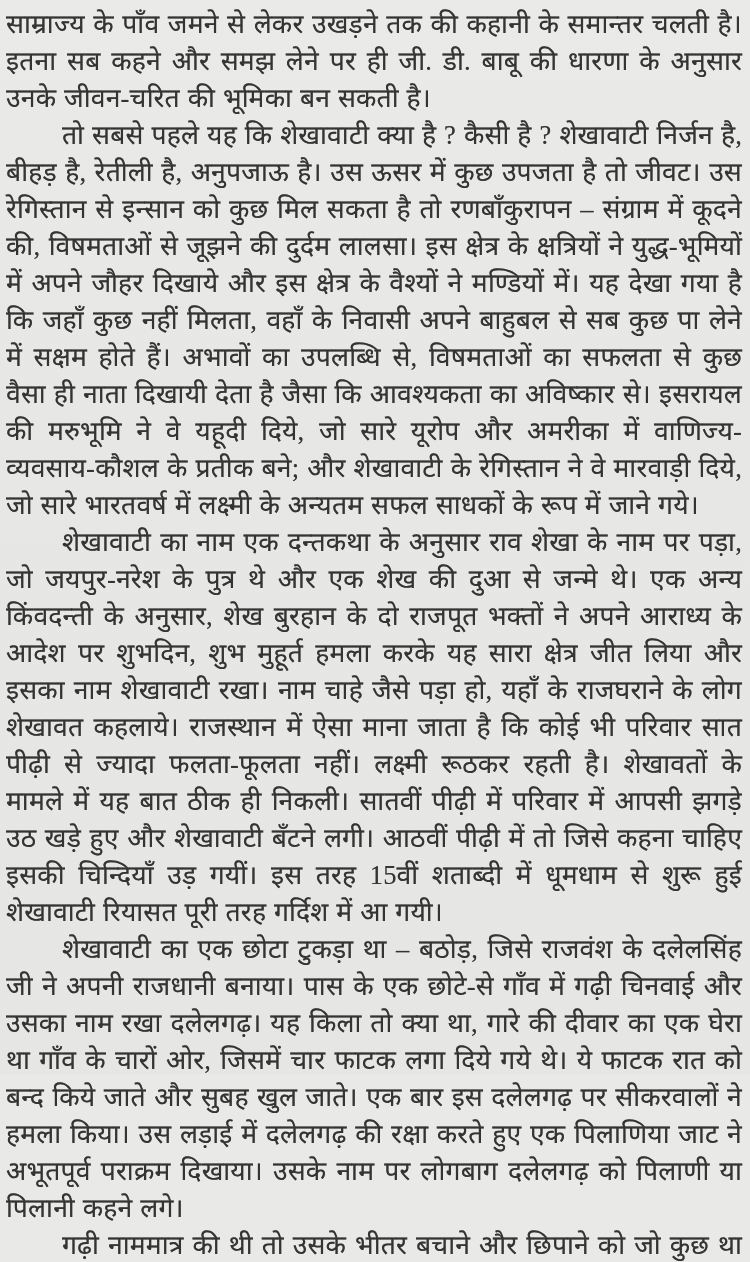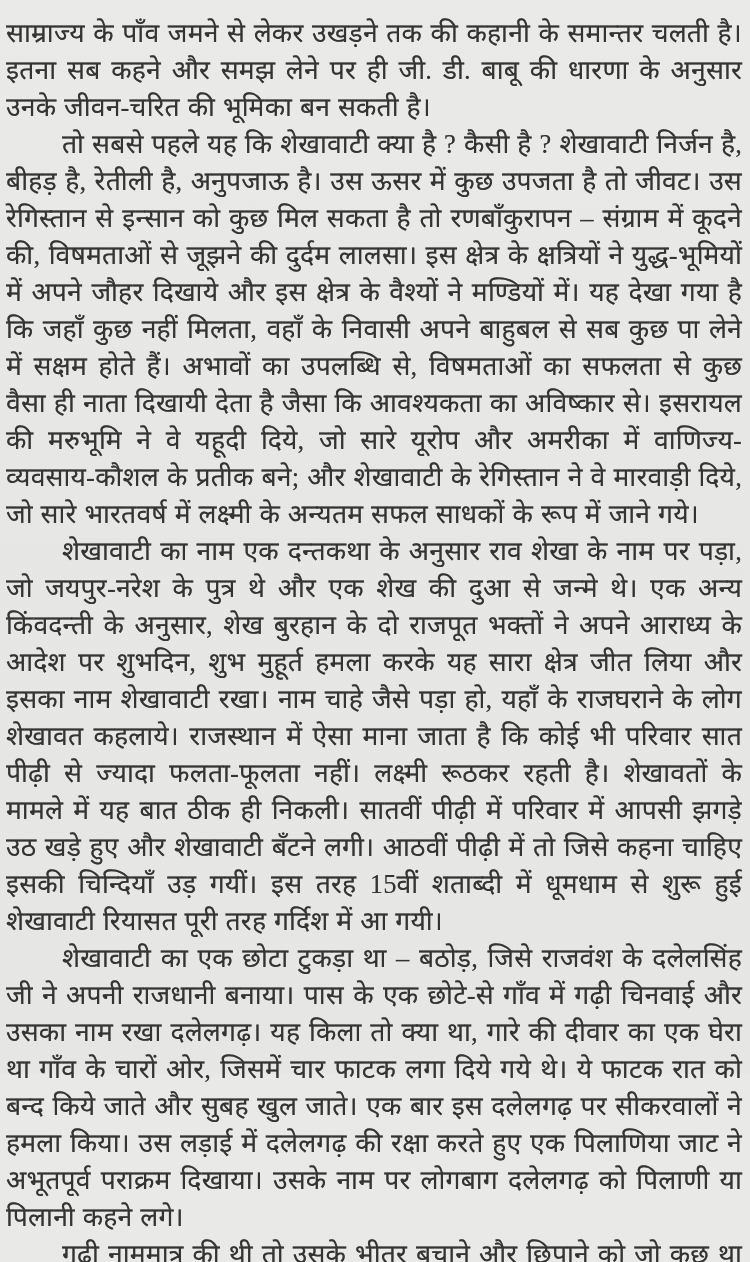--- a/index.html
+++ b/index.html
@@ -10,21 +10,21 @@
     width: 750px;
     height: 1262px;
     overflow: hidden;
     background: #e9e9e7;
     font-family: "Liberation Serif", "DejaVu Serif", serif;
   }
   .page {
     box-sizing: border-box;
     width: 750px;
     height: 1074px;
-    padding: 15px 8px 0 6px;
+    padding: 6px 8px 0 6px;
     background: linear-gradient(180deg, #eaeae8 0%, #e7e7e5 40%, #e6e6e4 100%);
     color: #343434;
   }
   .page p {
     margin: 0;
     font-size: 26.5px;
     line-height: 37px;
     text-align: justify;
     letter-spacing: 0.2px;
     word-spacing: 1px;

